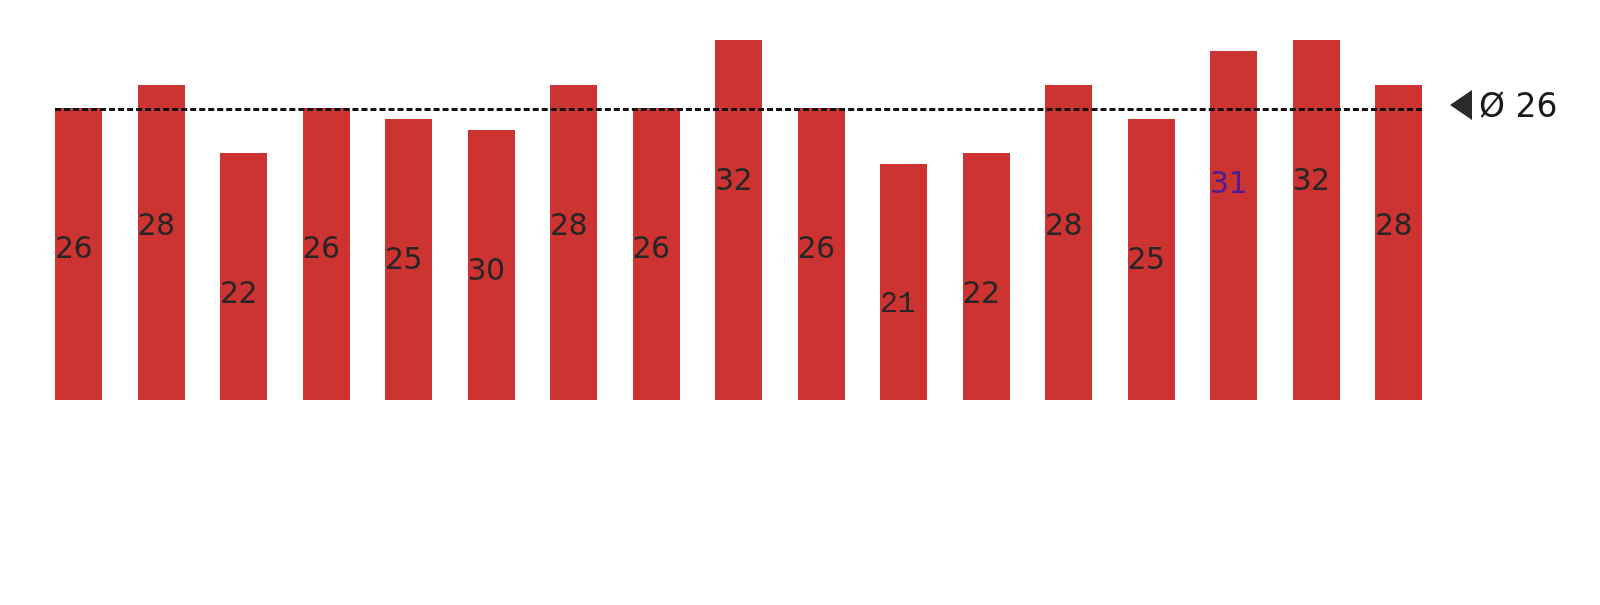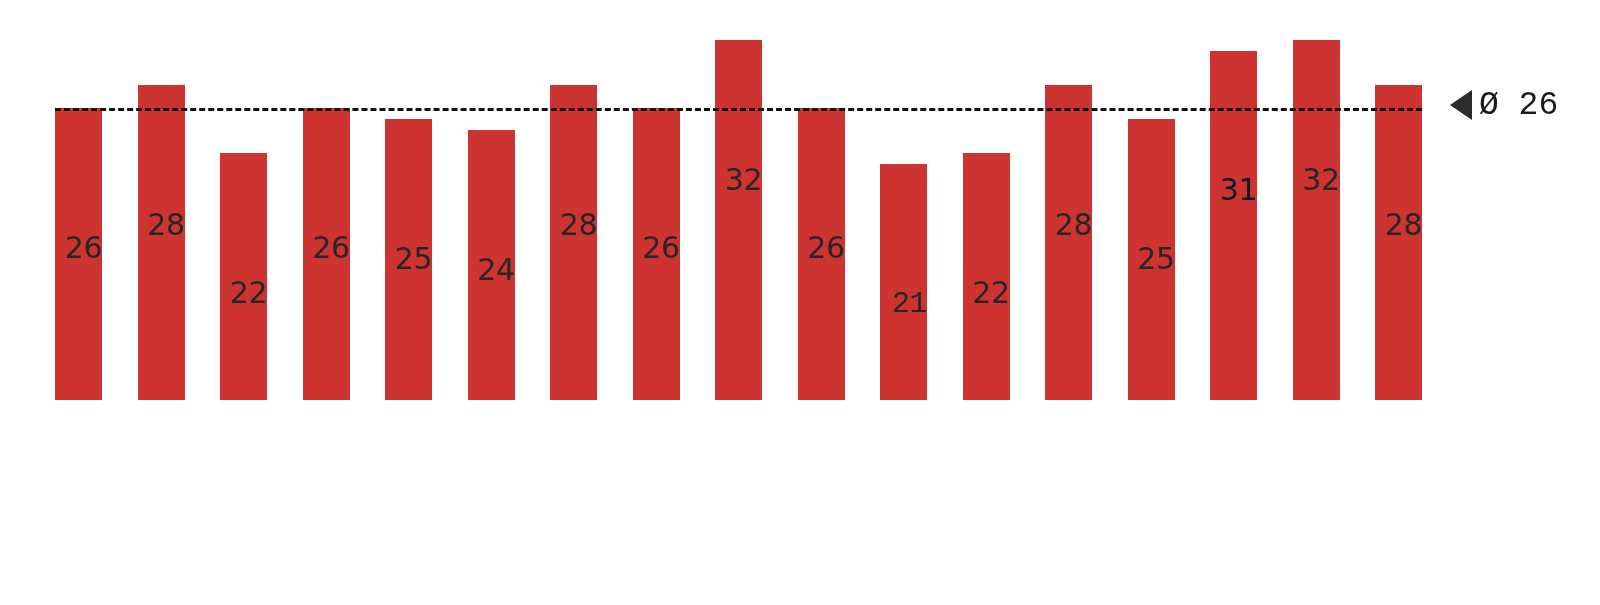--- a/index.html
+++ b/index.html
@@ -33,21 +33,21 @@
     position: absolute;
     bottom: 0;
     left: 0;
     width: 47px;
     background: #cd3330;
   }
   .bar-value {
     position: absolute;
     left: 0;
     width: 47px;
-    text-align: right;
+    text-align: left;
     color: #262626;
     font-size: 30px;
     line-height: 1;
     letter-spacing: -0.5px;
   }
   .avg-line {
     position: absolute;
     height: 0;
     border-top: 3px dashed #111111;
     left: 55px;
@@ -63,21 +63,20 @@
     height: 0;
     border-top: 15px solid transparent;
     border-bottom: 15px solid transparent;
     border-right: 22px solid #2b2b2b;
   }
   .avg-text {
     font-size: 33px;
     color: #1a1a1a;
     line-height: 1;
     white-space: nowrap;
-    font-family: Liberation Mono, monospace;
   }
 </style>
 </head>
 <body>
 
 <div id="chart-root">
   <div class="plot-area">
 
     <div id="bars-container">
         <div class="bar-group" style="left: 55px;">
@@ -95,21 +94,21 @@
         <div class="bar-group" style="left: 302.5px;">
           <div class="bar" style="height: 292.5px; background: rgb(205, 51, 48);"></div>
           <div class="bar-value" style="color: rgb(38, 38, 38); bottom: 137.5px;">26</div>
         </div>
         <div class="bar-group" style="left: 385px;">
           <div class="bar" style="height: 281.25px; background: rgb(205, 51, 48);"></div>
           <div class="bar-value" style="color: rgb(38, 38, 38); bottom: 126.25px;">25</div>
         </div>
         <div class="bar-group" style="left: 467.5px;">
           <div class="bar" style="height: 270px; background: rgb(205, 51, 48);"></div>
-          <div class="bar-value" style="color: rgb(38, 38, 38); bottom: 115px;">24</div>
+          <div class="bar-value" style="color: rgb(38, 38, 38); bottom: 115px;">30</div>
         </div>
         <div class="bar-group" style="left: 550px;">
           <div class="bar" style="height: 315px; background: rgb(205, 51, 48);"></div>
           <div class="bar-value" style="color: rgb(38, 38, 38); bottom: 160px;">28</div>
         </div>
         <div class="bar-group" style="left: 632.5px;">
           <div class="bar" style="height: 292.5px; background: rgb(205, 51, 48);"></div>
           <div class="bar-value" style="color: rgb(38, 38, 38); bottom: 137.5px;">26</div>
         </div>
         <div class="bar-group" style="left: 715px;">
@@ -131,21 +130,21 @@
         <div class="bar-group" style="left: 1045px;">
           <div class="bar" style="height: 315px; background: rgb(205, 51, 48);"></div>
           <div class="bar-value" style="color: rgb(38, 38, 38); bottom: 160px;">28</div>
         </div>
         <div class="bar-group" style="left: 1127.5px;">
           <div class="bar" style="height: 281.25px; background: rgb(205, 51, 48);"></div>
           <div class="bar-value" style="color: rgb(38, 38, 38); bottom: 126.25px;">25</div>
         </div>
         <div class="bar-group" style="left: 1210px;">
           <div class="bar" style="height: 348.75px; background: rgb(205, 51, 48);"></div>
-          <div class="bar-value" style="color: #0f172a; bottom: 195px;">31</div>
+          <div class="bar-value" style="color: #4c1d95; bottom: 202px;">31</div>
         </div>
         <div class="bar-group" style="left: 1292.5px;">
           <div class="bar" style="height: 360px; background: rgb(205, 51, 48);"></div>
           <div class="bar-value" style="color: rgb(38, 38, 38); bottom: 205px;">32</div>
         </div>
         <div class="bar-group" style="left: 1375px;">
           <div class="bar" style="height: 315px; background: rgb(205, 51, 48);"></div>
           <div class="bar-value" style="color: rgb(38, 38, 38); bottom: 160px;">28</div>
         </div>
       </div>

